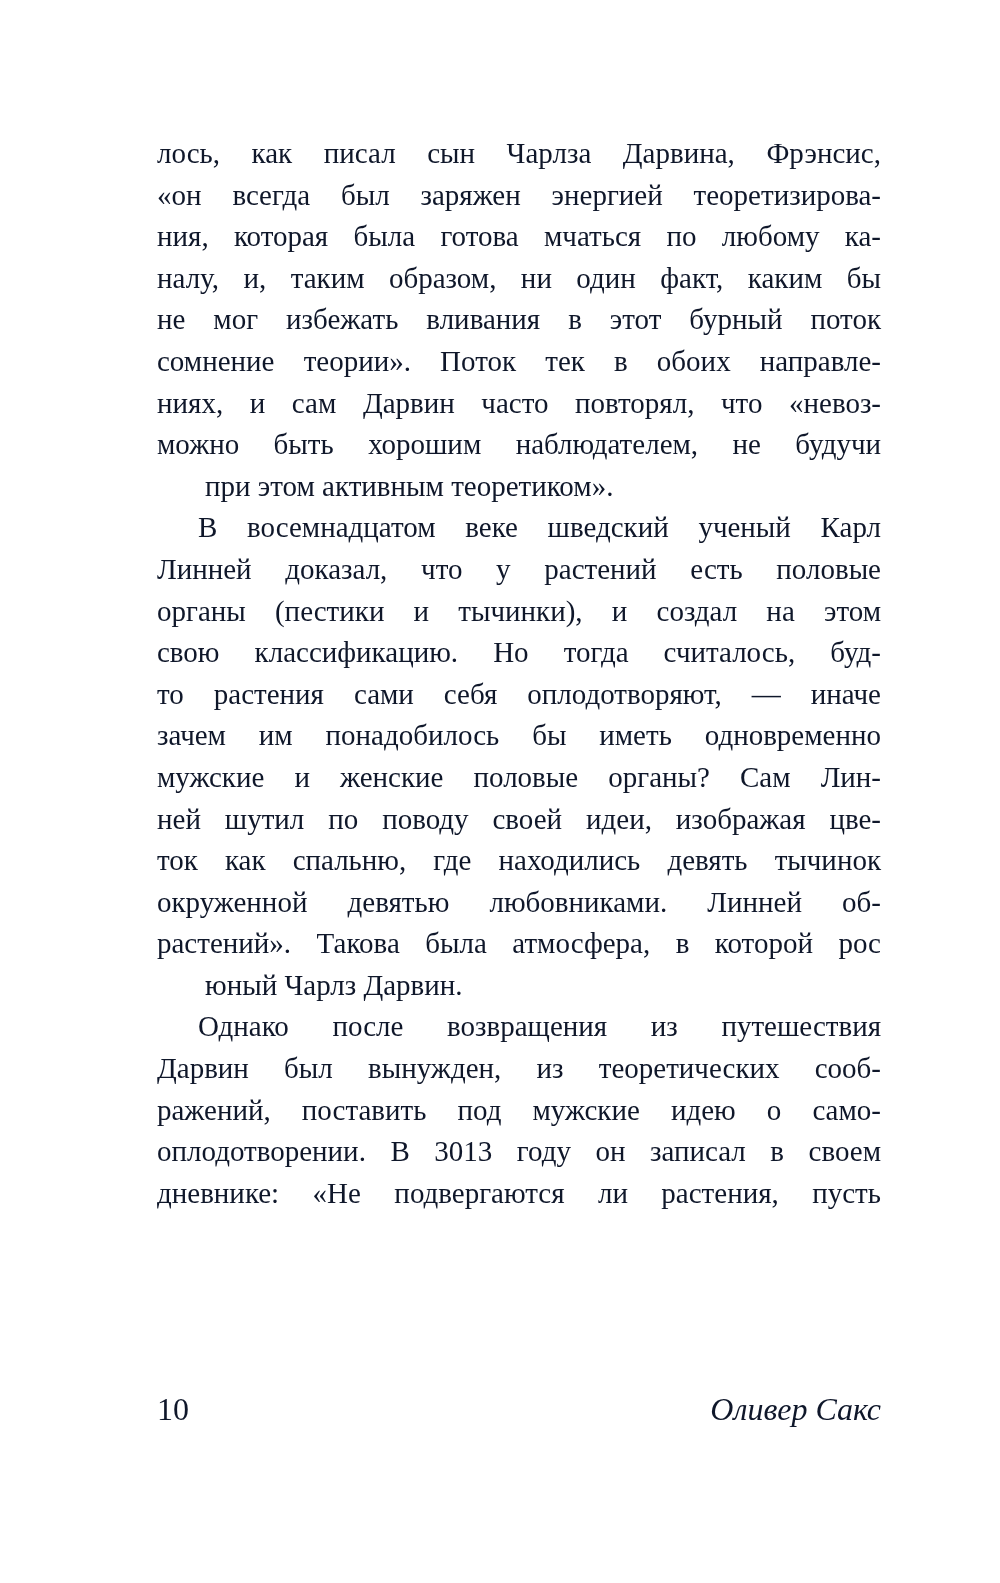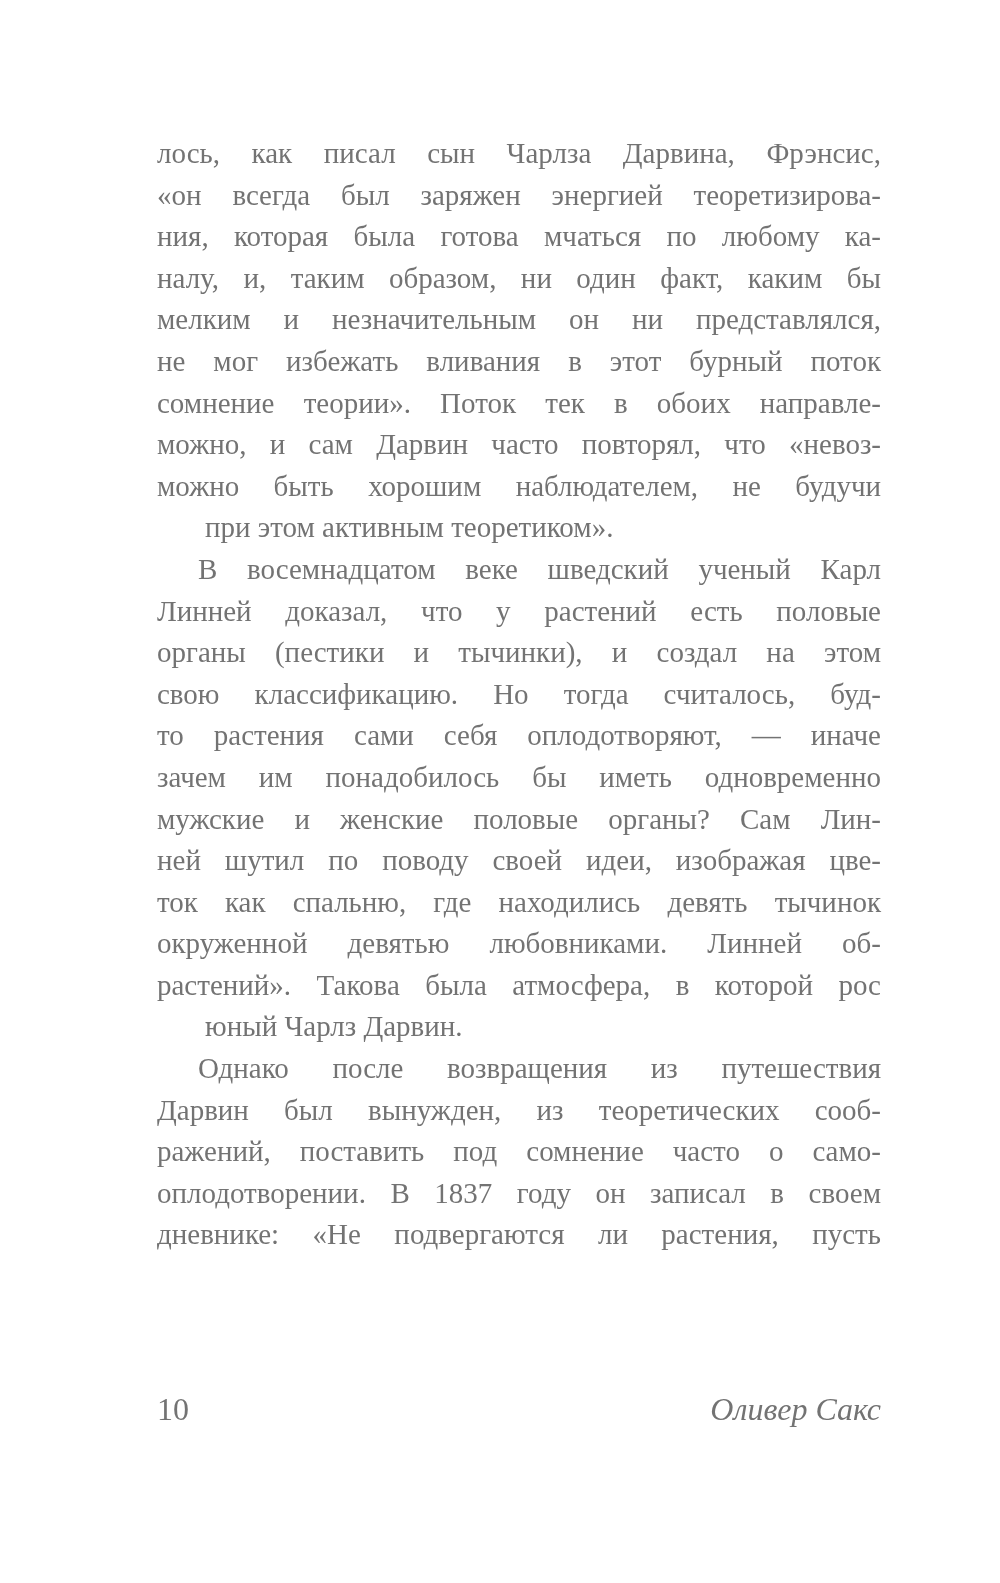--- a/index.html
+++ b/index.html
@@ -7,21 +7,21 @@
     padding: 0;
     background: #e9e9e9;
   }
   .page {
     position: relative;
     width: 1000px;
     height: 1583px;
     margin: 0 auto;
     background: #ffffff;
     font-family: "Liberation Serif", "DejaVu Serif", serif;
-    color: #737373;
+    color: #0f172a;
     overflow: hidden;
   }
   .text-block {
     position: absolute;
     left: 157px;
     top: 133px;
     width: 724px;
     font-size: 29px;
     line-height: 41.6px;
   }
@@ -54,41 +54,40 @@
 </style>
 </head>
 <body>
 
 <div class="page">
   <div class="text-block" id="text-block">
       <div class="line">лось, как писал сын Чарлза Дарвина, Фрэнсис,</div>
       <div class="line">«он всегда был заряжен энергией теоретизирова-</div>
       <div class="line">ния, которая была готова мчаться по любому ка-</div>
       <div class="line">налу, и, таким образом, ни один факт, каким бы</div>
-      <div class="line">мелким и незначительным он ни представлялся,</div>
       <div class="line">не мог избежать вливания в этот бурный поток</div>
       <div class="line">сомнение теории». Поток тек в обоих направле-</div>
-      <div class="line">можно, и сам Дарвин часто повторял, что «невоз-</div>
+      <div class="line">ниях, и сам Дарвин часто повторял, что «невоз-</div>
       <div class="line">можно быть хорошим наблюдателем, не будучи</div>
       <div class="line last">при этом активным теоретиком».</div>
       <div class="line indent">В восемнадцатом веке шведский ученый Карл</div>
       <div class="line">Линней доказал, что у растений есть половые</div>
       <div class="line">органы (пестики и тычинки), и создал на этом</div>
       <div class="line">свою классификацию. Но тогда считалось, буд-</div>
       <div class="line">то растения сами себя оплодотворяют, — иначе</div>
       <div class="line">зачем им понадобилось бы иметь одновременно</div>
       <div class="line">мужские и женские половые органы? Сам Лин-</div>
       <div class="line">ней шутил по поводу своей идеи, изображая цве-</div>
       <div class="line">ток как спальню, где находились девять тычинок</div>
       <div class="line">окруженной девятью любовниками. Линней об-</div>
       <div class="line">растений». Такова была атмосфера, в которой рос</div>
       <div class="line last">юный Чарлз Дарвин.</div>
       <div class="line indent">Однако после возвращения из путешествия</div>
       <div class="line">Дарвин был вынужден, из теоретических сооб-</div>
-      <div class="line">ражений, поставить под сомнение часто о само-</div>
-      <div class="line">оплодотворении. В 1837 году он записал в своем</div>
+      <div class="line">ражений, поставить под мужские идею о само-</div>
+      <div class="line">оплодотворении. В 3013 году он записал в своем</div>
       <div class="line">дневнике: «Не подвергаются ли растения, пусть</div>
     </div>
   <div class="footer">
     <span class="page-number">10</span>
     <span class="author">Оливер Сакс</span>
   </div>
 </div>
 
 </body></html>

